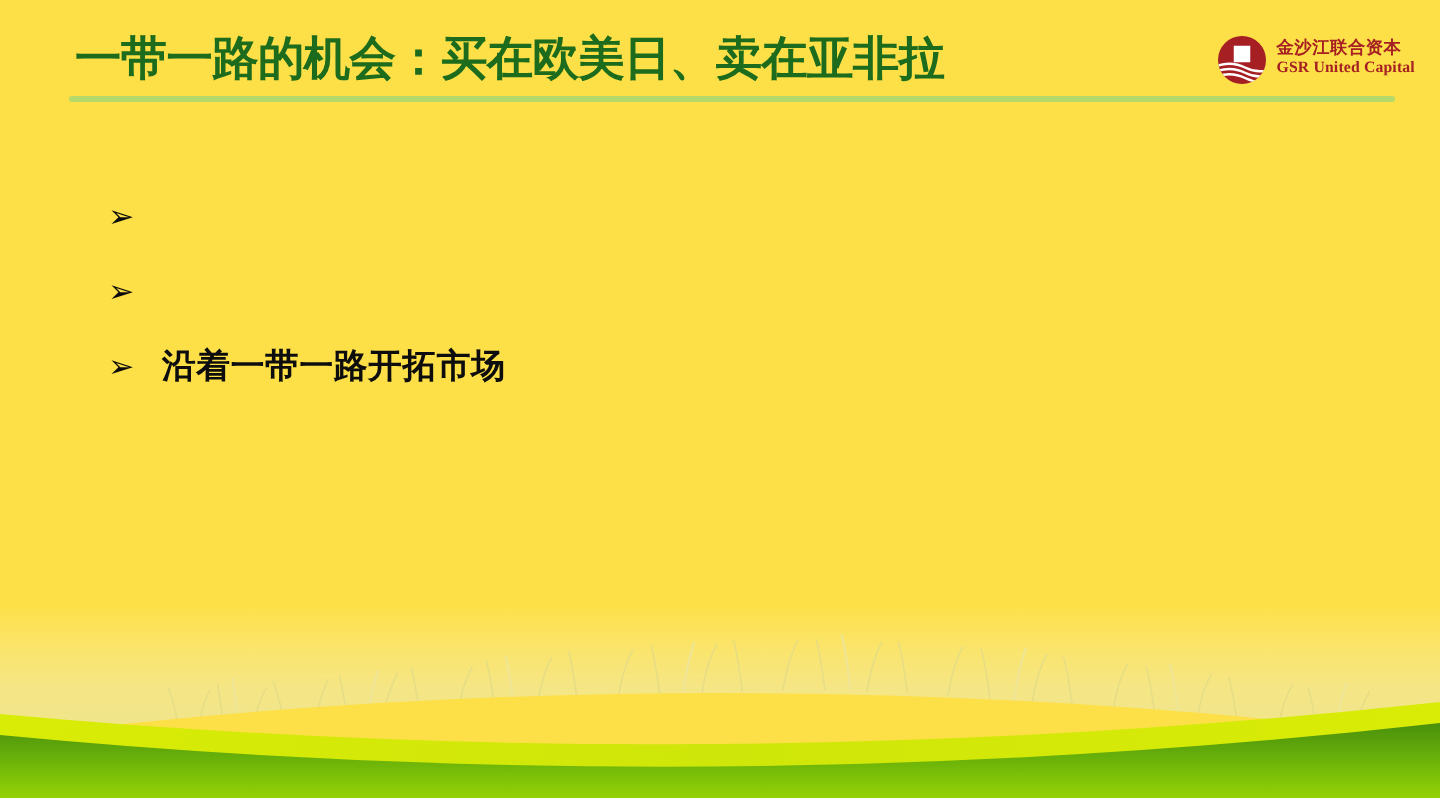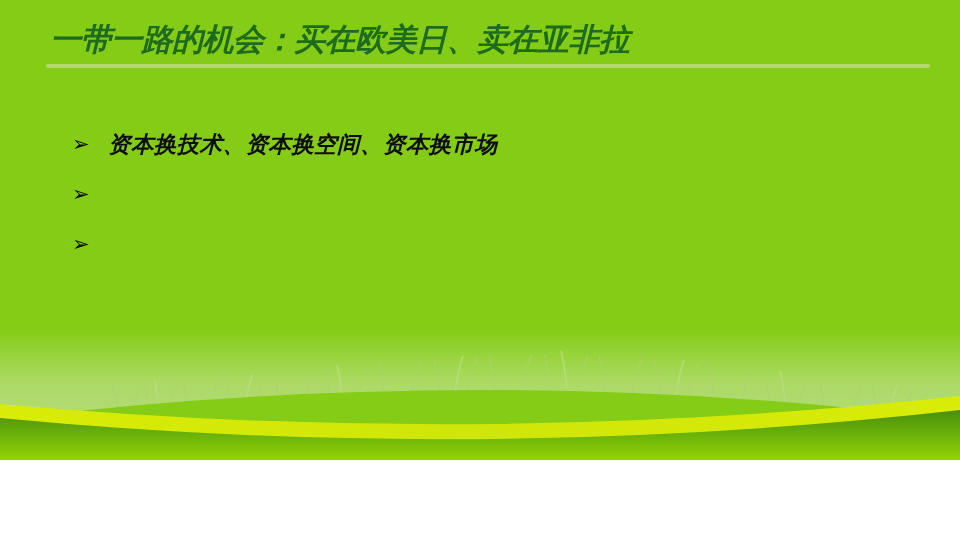--- a/index.html
+++ b/index.html
@@ -7,24 +7,23 @@
     margin: 0;
     padding: 0;
     background: #ffffff;
   }
   body {
     font-family: "Liberation Sans", "DejaVu Sans", sans-serif;
   }
   #slide {
     position: relative;
     width: 960px;
-    height: 460px;
-    background: #84cc16;
+    height: 532px;
+    background: #fde047;
     overflow: hidden;
-    font-style: italic;
   }
 
   
   #title-block {
     position: absolute;
     left: 0;
     top: 0;
     width: 960px;
     height: 80px;
   }
@@ -141,34 +140,56 @@
 </head>
 <body>
 
 <div id="slide">
 
   <div id="title-block">
     <div id="slide-title">一带一路的机会：买在欧美日、卖在亚非拉</div>
     <div id="title-rule"></div>
   </div>
 
+  <div id="logo">
+    <div id="logo-mark">
+      <svg viewBox="0 0 36 36" width="36" height="36" aria-hidden="true">
+        <defs>
+          <clipPath id="circClip">
+              <circle cx="18" cy="18" r="16"></circle>
+            </clipPath>
+        </defs>
+        <circle cx="18" cy="18" r="16" fill="#a51f23"></circle>
+        <g clip-path="url(#circClip)">
+          <rect x="12.5" y="8.5" width="11" height="11" fill="#ffffff"></rect>
+          <path d="M -2 23 Q 10 18 20 23 T 40 23" stroke="#ffffff" stroke-width="1.6" fill="none"></path>
+          <path d="M -2 26.5 Q 10 21.5 20 26.5 T 40 26.5" stroke="#ffffff" stroke-width="1.6" fill="none"></path>
+          <path d="M -2 30 Q 10 25 20 30 T 40 30" stroke="#ffffff" stroke-width="1.6" fill="none"></path>
+        </g>
+      </svg>
+    </div>
+    <div id="logo-text">
+      <div id="logo-text-cn">金沙江联合资本</div>
+      <div id="logo-text-en">GSR United Capital</div>
+    </div>
+  </div>
 
   <div id="body-list">
 
     <div class="bullet-row">
       <span class="bullet-marker">➢</span>
-      <span class="bullet-text">资本换技术、资本换空间、资本换市场</span>
     </div>
 
     <div class="bullet-row">
       <span class="bullet-marker">➢</span>
     </div>
 
     <div class="bullet-row">
       <span class="bullet-marker">➢</span>
+      <span class="bullet-text">沿着一带一路开拓市场</span>
     </div>
 
   </div>
 
   <div id="bottom-decor">
     <svg viewBox="0 0 960 160" preserveAspectRatio="none" aria-hidden="true">
       <defs>
         <linearGradient id="hillGrad" x1="0" y1="0" x2="0" y2="1">
           <stop offset="0%" stop-color="#4a8f0c"></stop>
           <stop offset="45%" stop-color="#67b00a"></stop>

